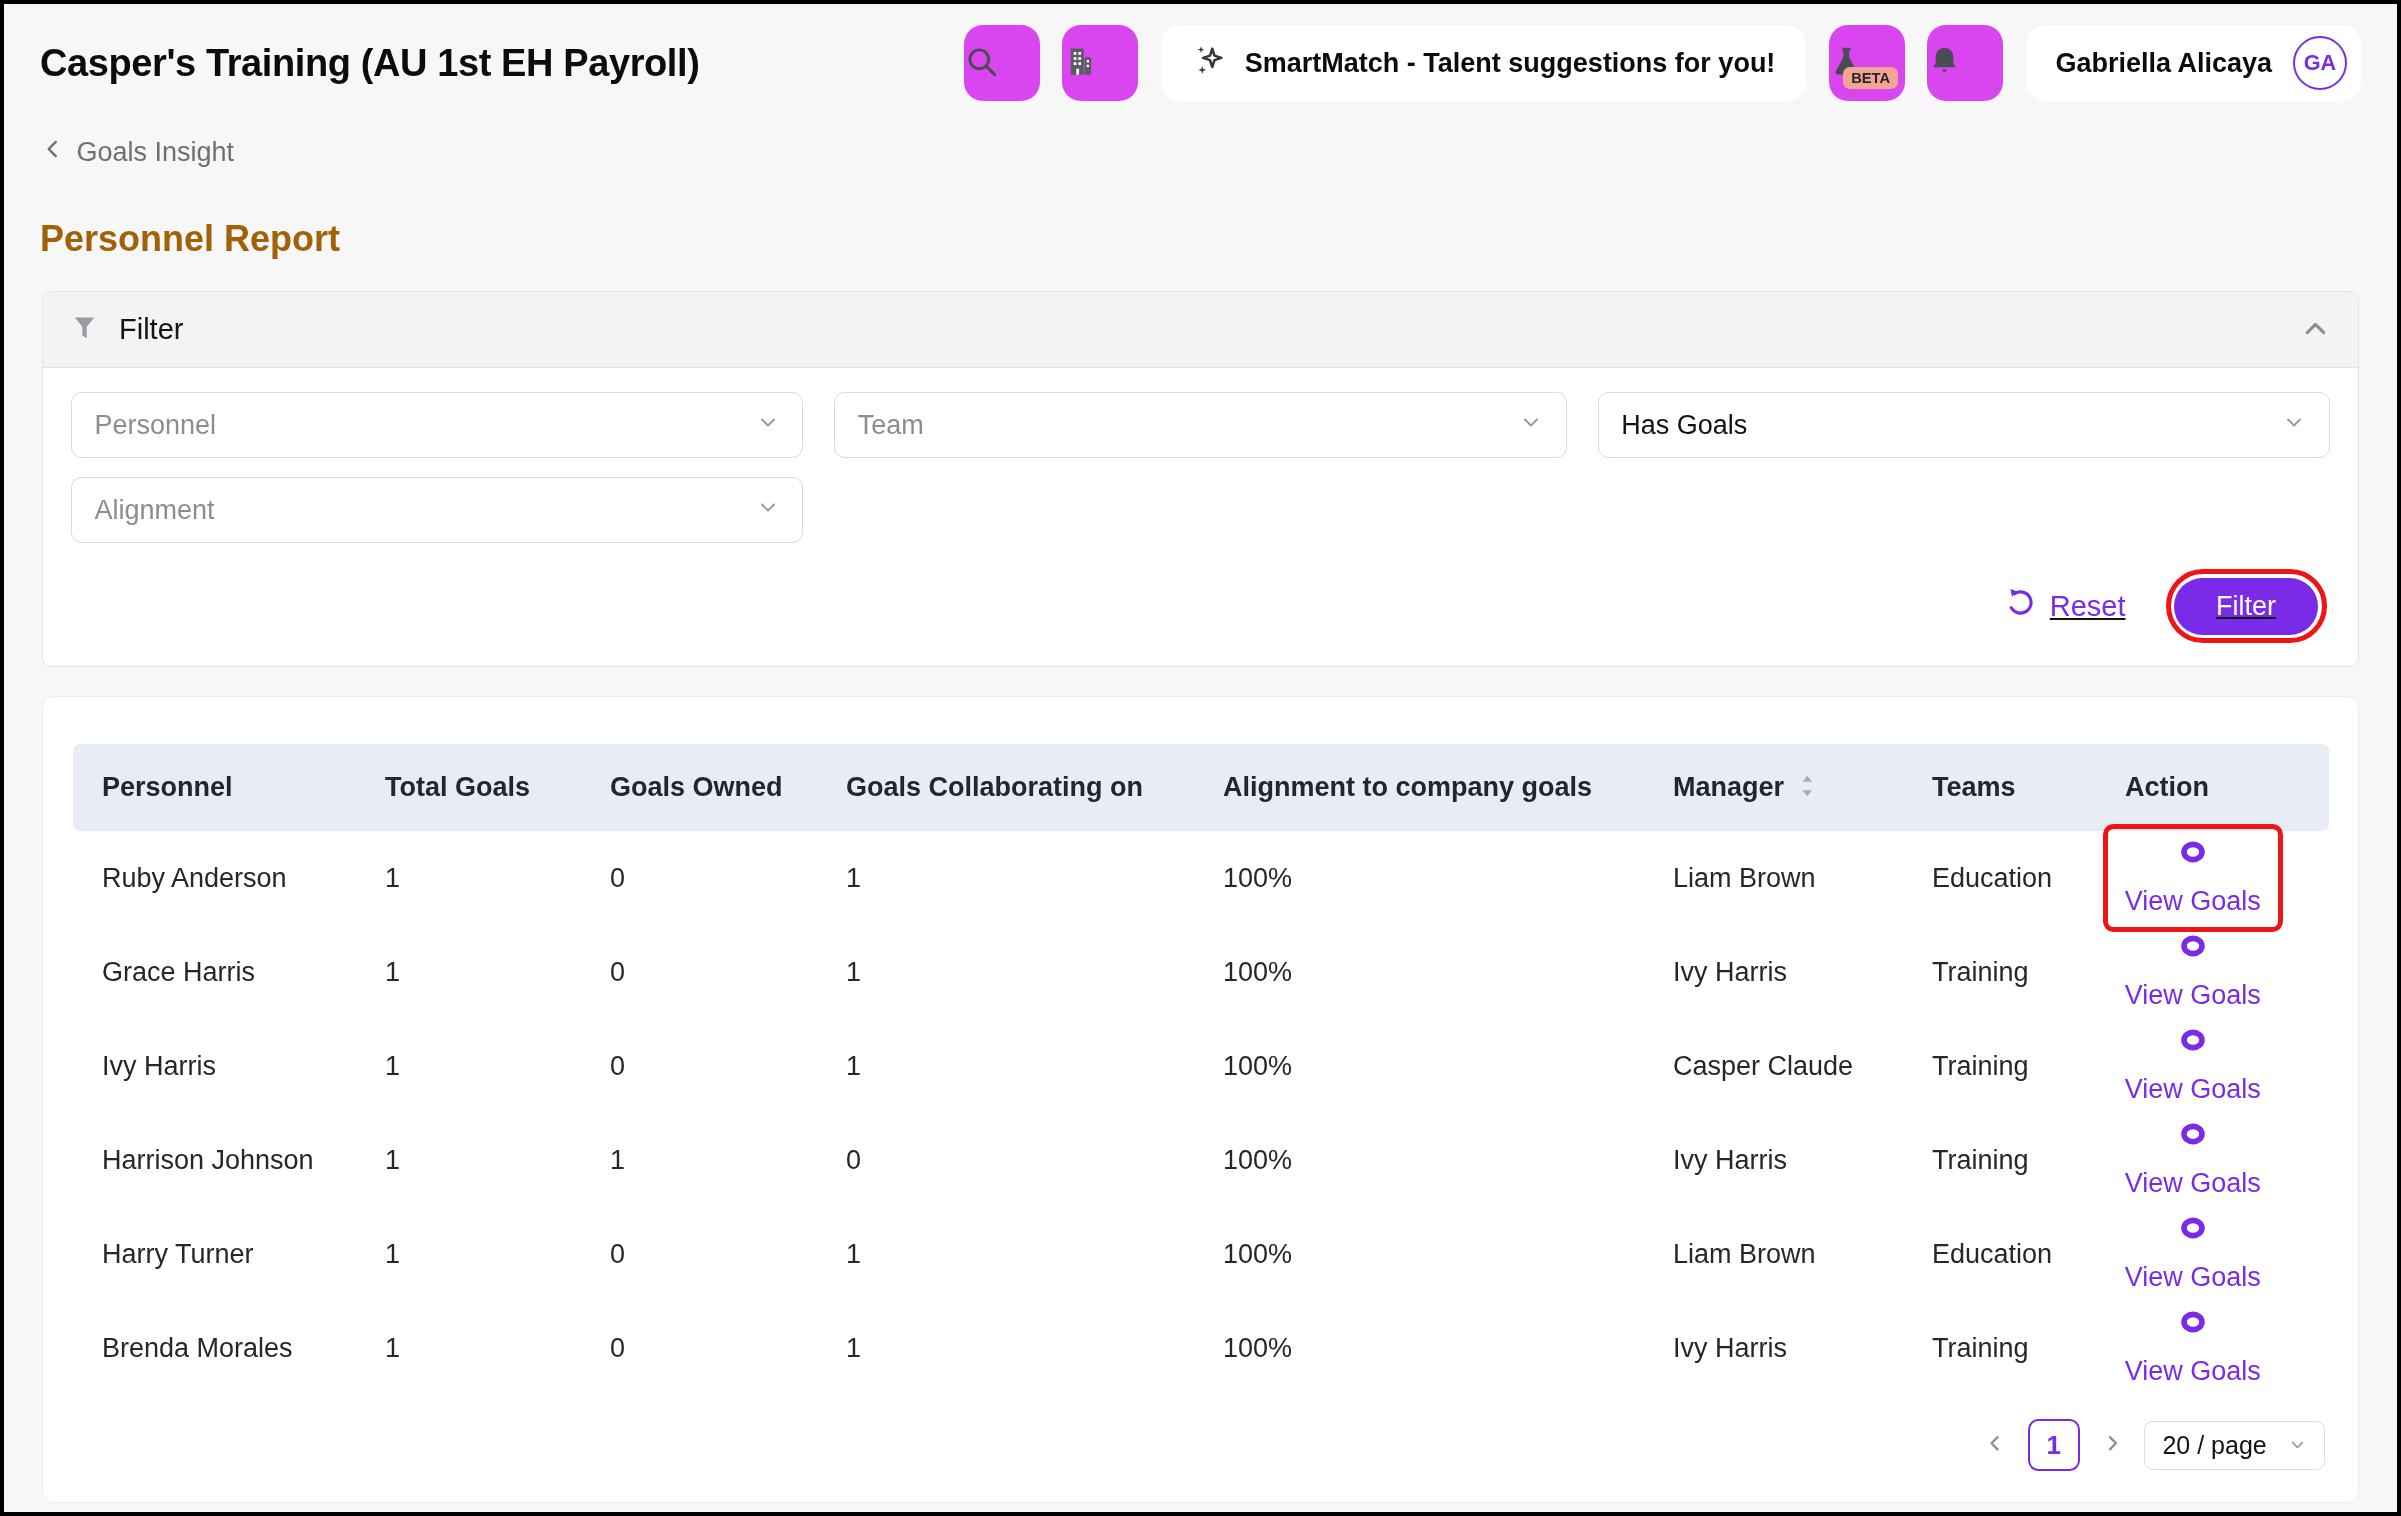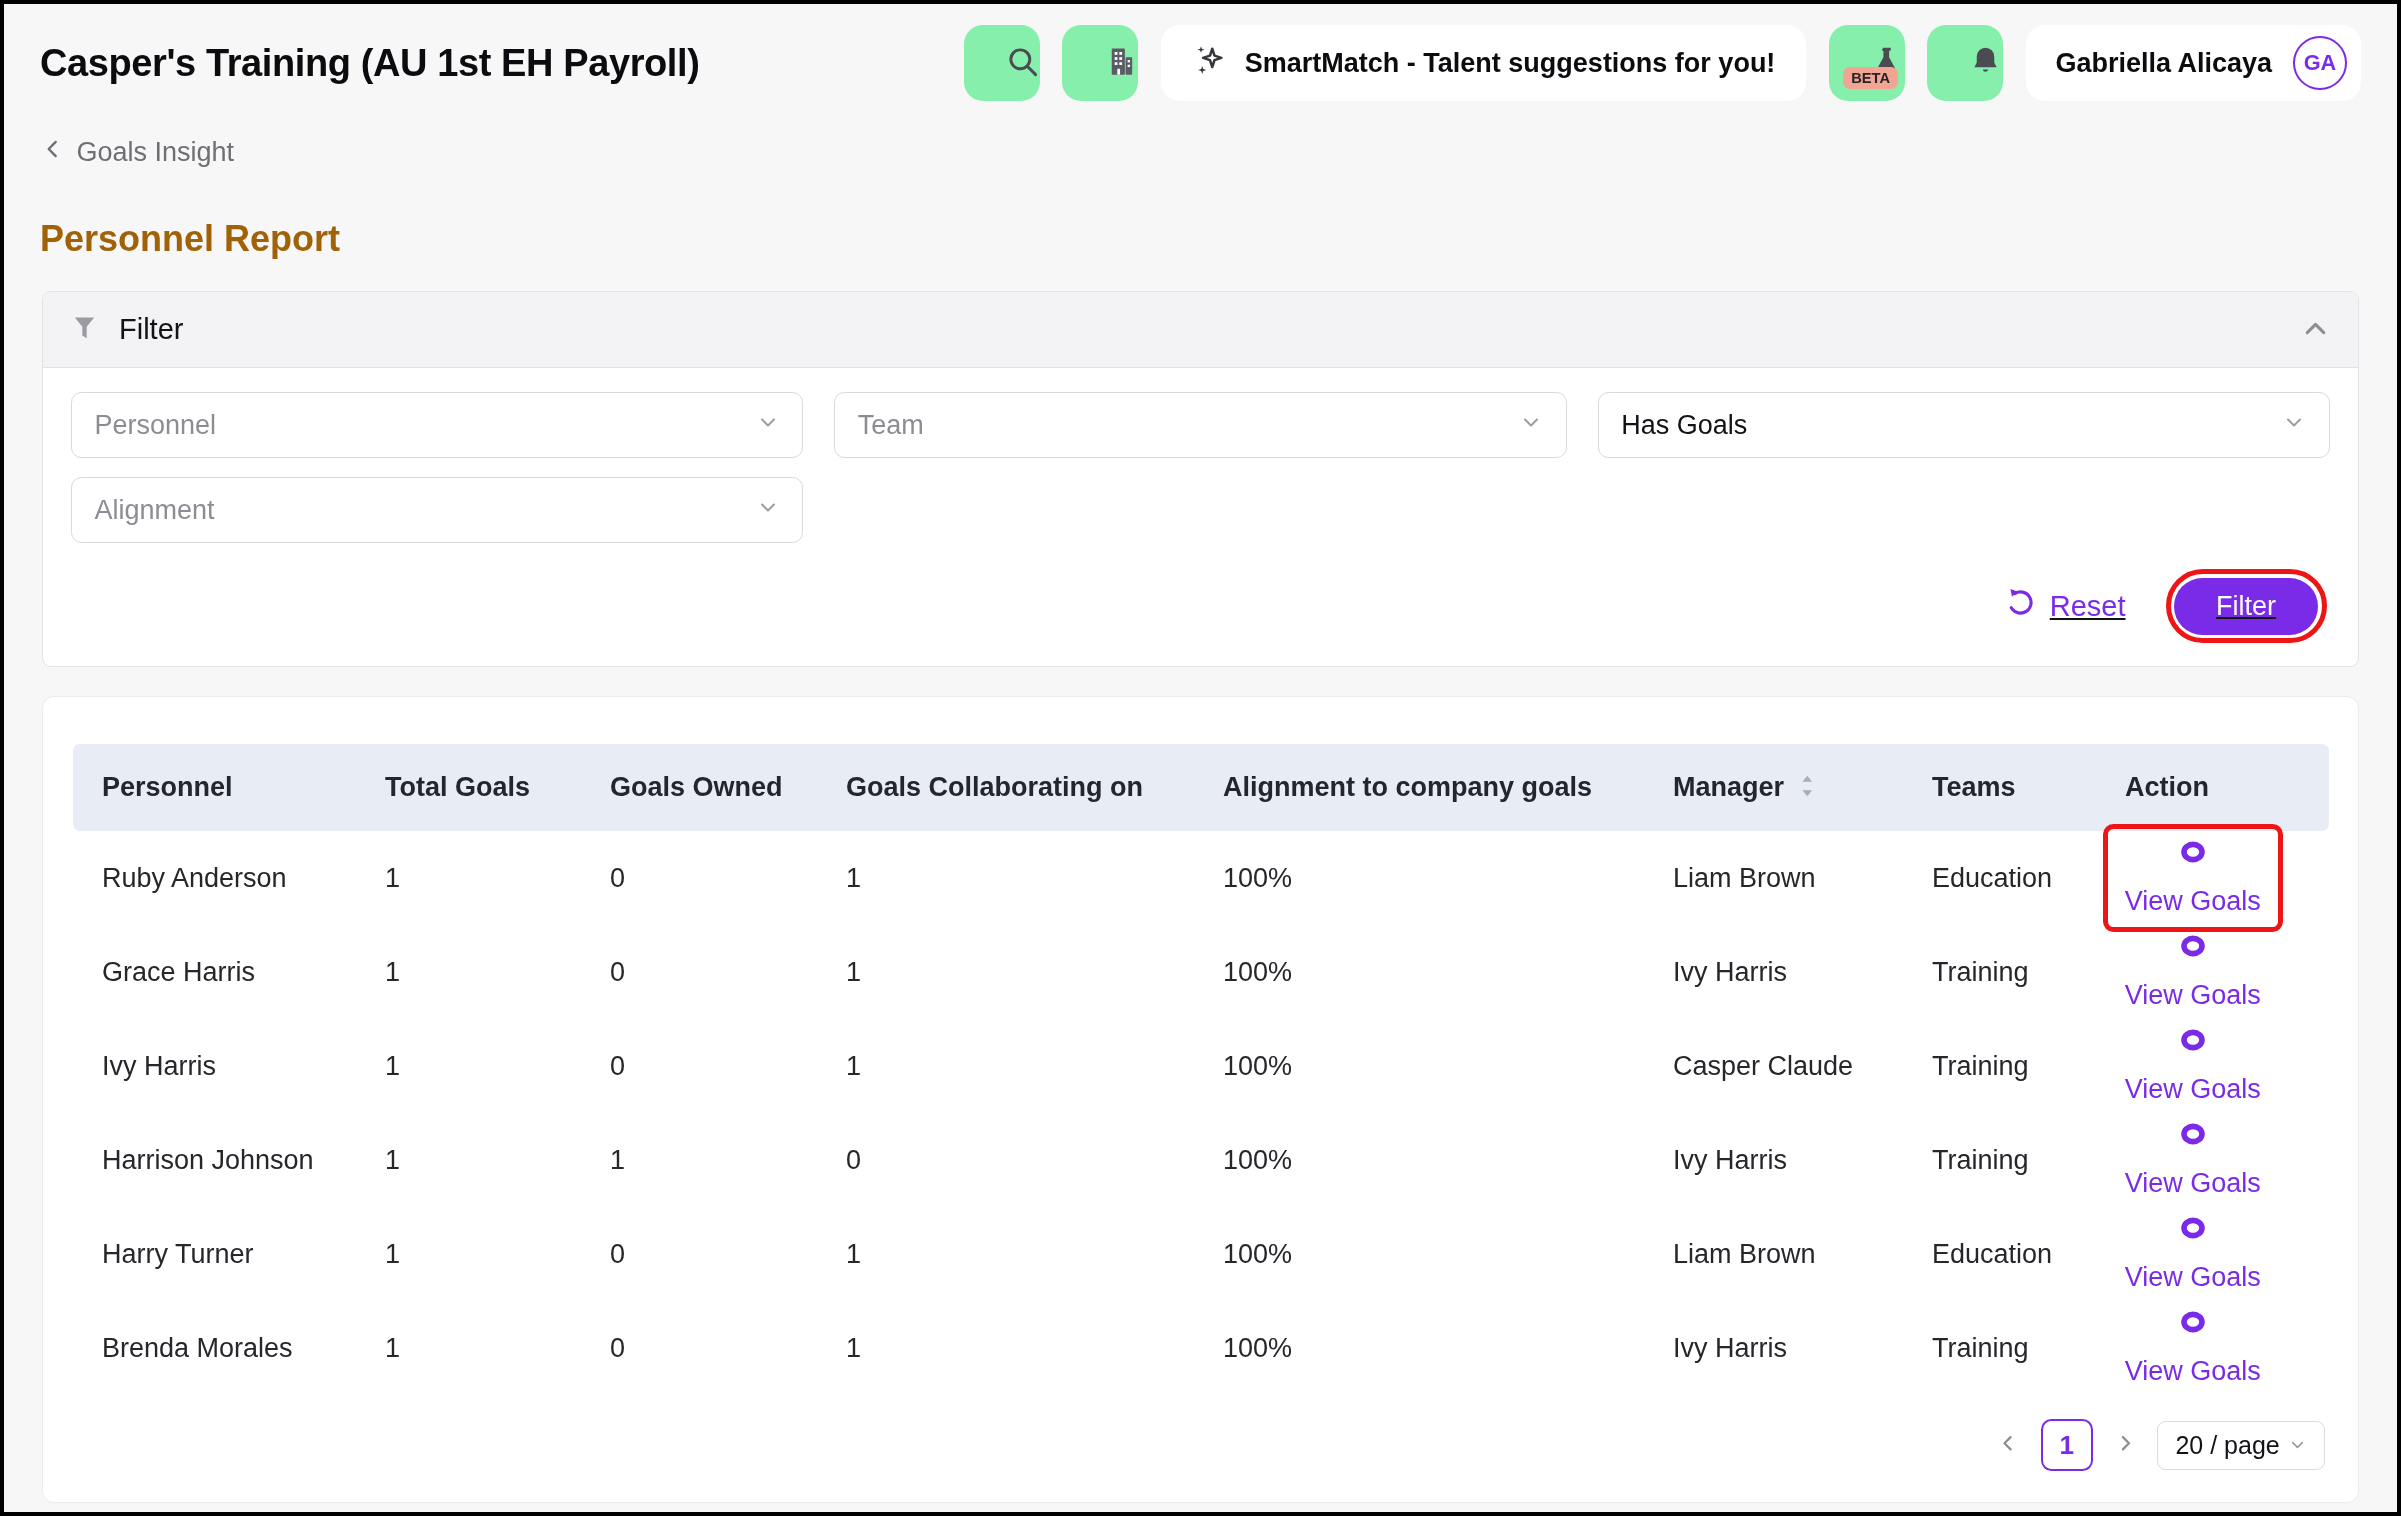--- a/index.html
+++ b/index.html
@@ -23,21 +23,21 @@
     background:var(--page-bg);
     font-family:"Liberation Sans","DejaVu Sans",sans-serif;
     color:var(--dark-text);
     overflow:hidden;
     position:relative;
   }
   
   .topbar{display:flex;align-items:center;justify-content:space-between;padding:21px 36px 0 36px;}
   .app-title{font-size:38px;font-weight:700;color:#0c0c10;letter-spacing:-0.4px;white-space:nowrap;}
   .topbar-right{display:flex;align-items:center;gap:22.5px;}
-  .icon-btn{width:76px;height:76px;background:#86efac;border:none;border-radius:19px;display:flex;align-items:center;justify-content:flex-end;cursor:pointer;padding:0;}
+  .icon-btn{width:76px;height:76px;background:#d946ef;border:none;border-radius:19px;display:flex;align-items:center;justify-content:flex-start;cursor:pointer;padding:0;}
   .smartmatch{height:76px;background:#fff;border:none;border-radius:19px;display:flex;align-items:center;gap:17.3px;padding:0 31px;font-weight:700;font-size:27px;color:#0c0c10;cursor:pointer;font-family:inherit;white-space:nowrap;}
   .flask-wrap{position:relative;}
   .beta-badge{position:absolute;right:7px;bottom:12px;background:var(--beta-bg);color:#26222a;font-size:14.7px;font-weight:700;padding:3.5px 7.8px;border-radius:7px;line-height:1;}
   .user-pill{height:76px;background:#fff;border:none;border-radius:19px;display:flex;align-items:center;gap:21px;padding:0 14px 0 29.5px;cursor:pointer;font-family:inherit;}
   .user-name{font-weight:700;font-size:27px;color:#0c0c10;white-space:nowrap;}
   .avatar{width:54px;height:54px;border-radius:50%;border:2.6px solid var(--accent);color:var(--accent);display:flex;align-items:center;justify-content:center;font-size:21.7px;font-weight:600;background:#fff;}
   
   .breadcrumb{display:flex;align-items:center;gap:10.4px;margin:35px 0 18px 36px;color:var(--gray-text);font-size:27px;cursor:pointer;width:max-content;}
   .page-title{margin:49px 0 0 36px;font-size:36px;font-weight:600;color:#a16207;}
   
@@ -62,21 +62,21 @@
   .sort-btn{background:none;border:none;padding:0;cursor:pointer;display:flex;align-items:center;}
   .trow{height:94px;font-size:27px;color:#26262b;background:#fff;}
   .td{padding-left:29.5px;white-space:nowrap;}
   .action-box{display:inline-flex;border:5.2px solid transparent;border-radius:10.4px;padding:10.4px 17.3px;margin:-15.6px 0 -15.6px -22.5px;}
   .action-box.annotated{border-color:var(--red);}
   .view-link{display:inline-flex;align-items:center;gap:14px;color:var(--accent);font-size:27px;text-decoration:none;cursor:pointer;white-space:nowrap;flex-direction:column;}
   
   .pagination{display:flex;justify-content:flex-end;align-items:center;gap:21px;margin-top:24px;padding-right:3.5px;}
   .page-arrow{background:none;border:none;padding:0;cursor:pointer;display:flex;align-items:center;}
   .page-num{min-width:52px;height:52px;border:2.6px solid var(--accent);color:var(--accent);border-radius:10.4px;display:flex;align-items:center;justify-content:center;font-size:26px;font-weight:700;background:#fff;cursor:pointer;}
-  .page-size{height:49px;border:1.7px solid #dcdce0;border-radius:8.7px;display:flex;align-items:center;gap:8px;padding:0 17.3px;font-size:25px;color:#131317;background:#fff;cursor:pointer;}
+  .page-size{height:49px;border:1.7px solid #dcdce0;border-radius:8.7px;display:flex;align-items:center;gap:21px;padding:0 17.3px;font-size:25px;color:#131317;background:#fff;cursor:pointer;}
 </style>
 </head>
 <body>
 
 <div class="screen">
 
   <div class="topbar">
     <div class="app-title">Casper's Training (AU 1st EH Payroll)</div>
     <div class="topbar-right">
       <button class="icon-btn">

